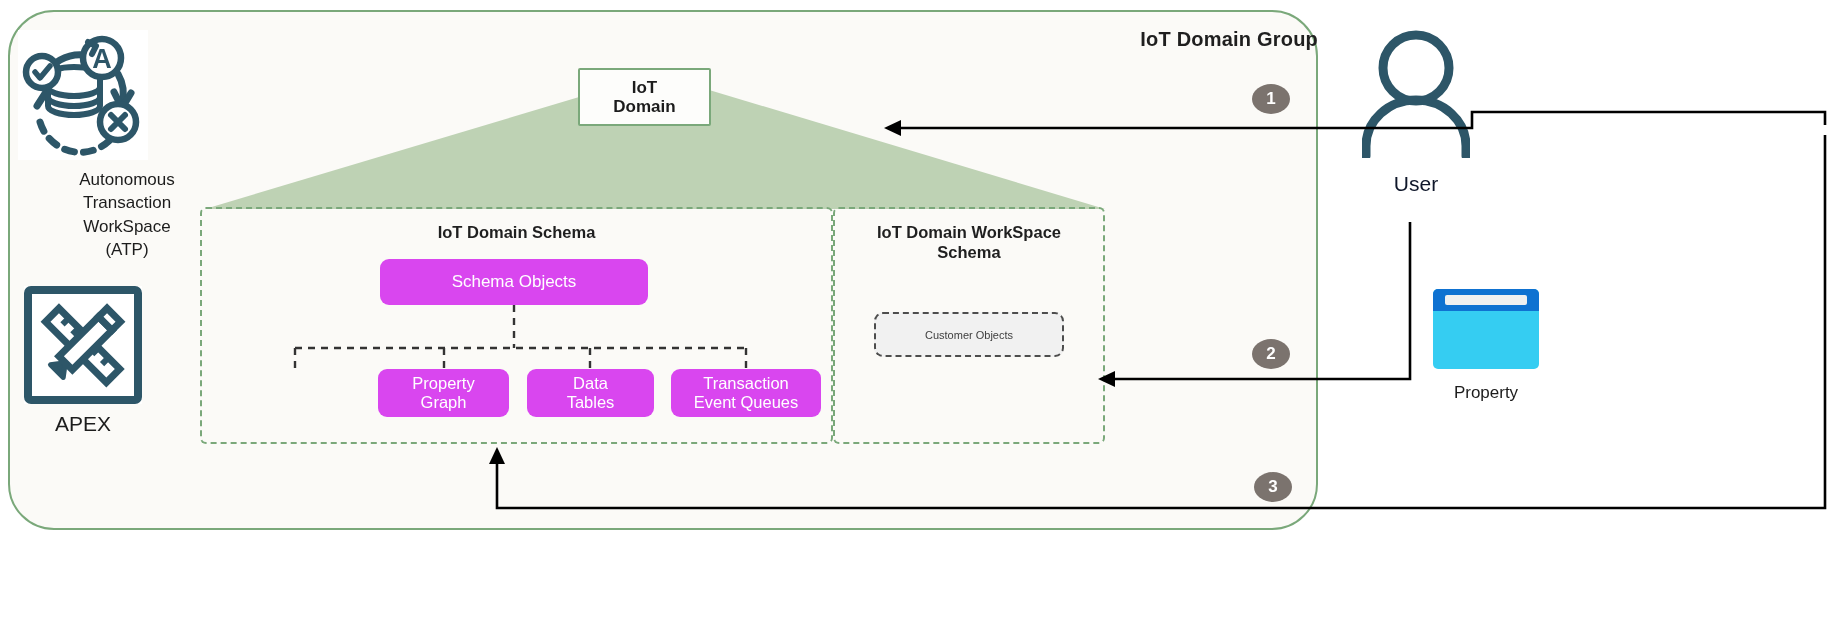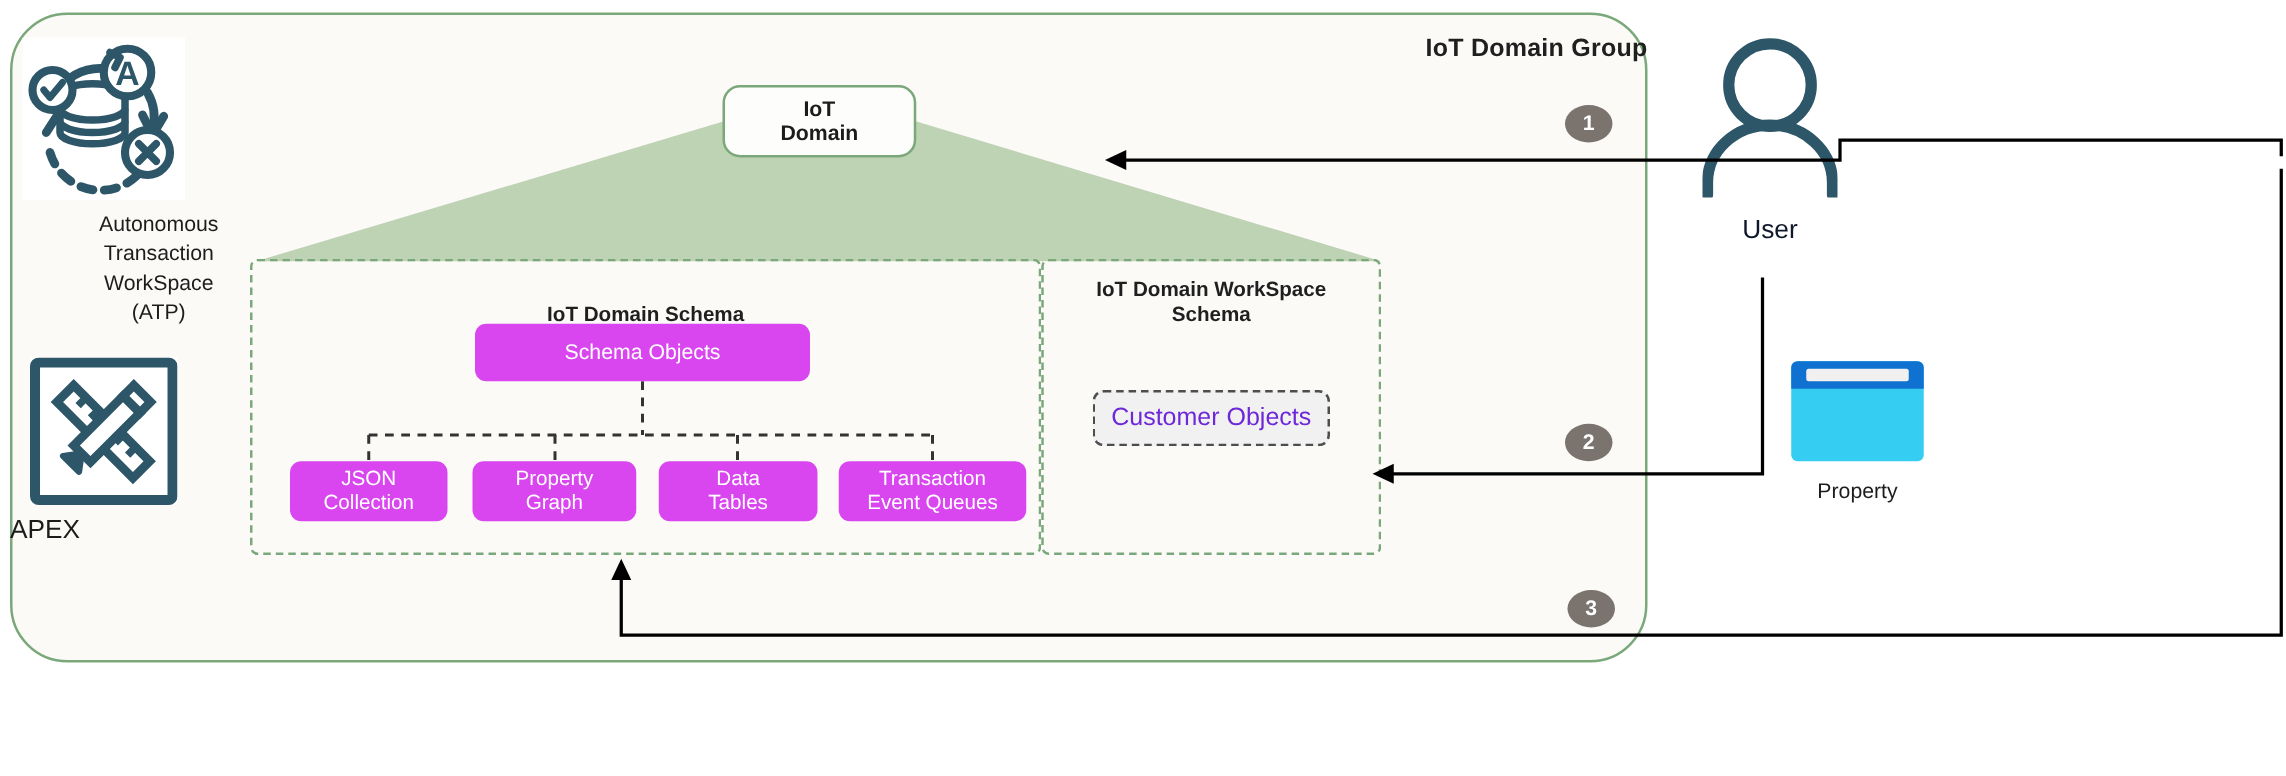--- a/index.html
+++ b/index.html
@@ -15,65 +15,65 @@
     background:#fbfaf7;border:2px solid #7aa87a;border-radius:46px;
     box-sizing:border-box;
   }
   #group-title{
     left:8px;top:28px;width:1310px;text-align:right;
     font-size:20px;font-weight:bold;letter-spacing:.2px;color:#1f1f1f;
   }
 
   
   #iot-domain{
-    left:578px;top:68px;width:155px;height:58px;
-    background:#fdfdfb;border:2px solid #7aa87a;border-radius:14px;
+    left:578px;top:68px;width:133px;height:58px;
+    background:#fdfdfb;border:2px solid #7aa87a;border-radius:2px;
     display:flex;align-items:center;justify-content:center;text-align:center;
     font-size:17px;font-weight:bold;line-height:1.12;box-sizing:border-box;
   }
 
   
   .schema-box{
     border:2px dashed #7aa87a;background:transparent;border-radius:6px;
     box-sizing:border-box;
   }
   #schema-left{left:200px;top:207px;width:633px;height:237px;}
   #schema-right{left:833px;top:207px;width:272px;height:237px;}
   .schema-title{
     position:absolute;text-align:center;font-size:16.5px;font-weight:bold;
     line-height:1.2;color:#1f1f1f;
   }
-  #schema-left-title{left:200px;top:223px;width:633px;margin-top:20px;}
+  #schema-left-title{left:200px;top:223px;width:633px;}
   #schema-right-title{left:833px;top:223px;width:272px;}
 
   
   .gbox{
     position:absolute;background:#d946ef;border-radius:9px;color:#ffffff;
     display:flex;align-items:center;justify-content:center;text-align:center;
     font-size:16.5px;line-height:1.15;box-sizing:border-box;padding:2px 6px;
   }
   #schema-objects{left:380px;top:259px;width:268px;height:46px;font-size:17px;}
   #json-collection{left:232px;top:369px;width:126px;height:48px;}
   #property-graph{left:378px;top:369px;width:131px;height:48px;}
   #data-tables{left:527px;top:369px;width:127px;height:48px;text-align:center;}
   #transaction-event-queues{left:671px;top:369px;width:150px;height:48px;}
 
   
   #customer-objects{
     left:874px;top:312px;width:190px;height:45px;
     background:#f1f1f1;border:2px dashed #4d4d4d;border-radius:9px;
     display:flex;align-items:center;justify-content:center;
-    font-size:20px;color:#6d28d9;box-sizing:border-box;
+    font-size:11px;color:#404040;box-sizing:border-box;
   }
 
   
   #atp-icon{left:18px;top:30px;width:130px;height:130px;background:#ffffff;}
   #atp-label{left:8px;top:168px;width:150px;text-align:center;font-size:17px;line-height:1.38;color:#1c1c1c;padding-left:44px;}
   #apex-icon{left:24px;top:286px;width:118px;height:118px;background:#ffffff;}
-  #apex-label{left:8px;top:412px;width:150px;text-align:left;font-size:21px;color:#1c1c1c;}
+  #apex-label{left:8px;top:412px;width:150px;text-align:center;font-size:21px;color:#1c1c1c;}
 
   
   #user-icon{left:1362px;top:28px;width:108px;height:130px;}
   #user-label{left:1352px;top:172px;width:128px;text-align:center;font-size:21px;color:#0f172a;}
   #browser-icon{left:1432px;top:288px;width:108px;height:82px;}
   #browser-label{left:1412px;top:383px;width:148px;text-align:center;font-size:17px;color:#1c1c1c;}
 
   
   .badge{
     position:absolute;width:38px;height:30px;border-radius:50%;
@@ -122,26 +122,20 @@
       <line x1="444" y1="348" x2="444" y2="369"></line>
       <line x1="590" y1="348" x2="590" y2="369"></line>
       <line x1="746" y1="348" x2="746" y2="369"></line>
     </g>
   </svg>
 
   <div class="gbox" id="schema-objects">
     <span>Schema Objects</span>
   </div>
 
-  <div class="gbox" id="json-collection">
-    <div>
-      <span>JSON</span><br>
-      <span>Collection</span>
-    </div>
-  </div>
 
   <div class="gbox" id="property-graph">
     <div>
       <span>Property</span><br>
       <span>Graph</span>
     </div>
   </div>
 
   <div class="gbox" id="data-tables">
     <div>

